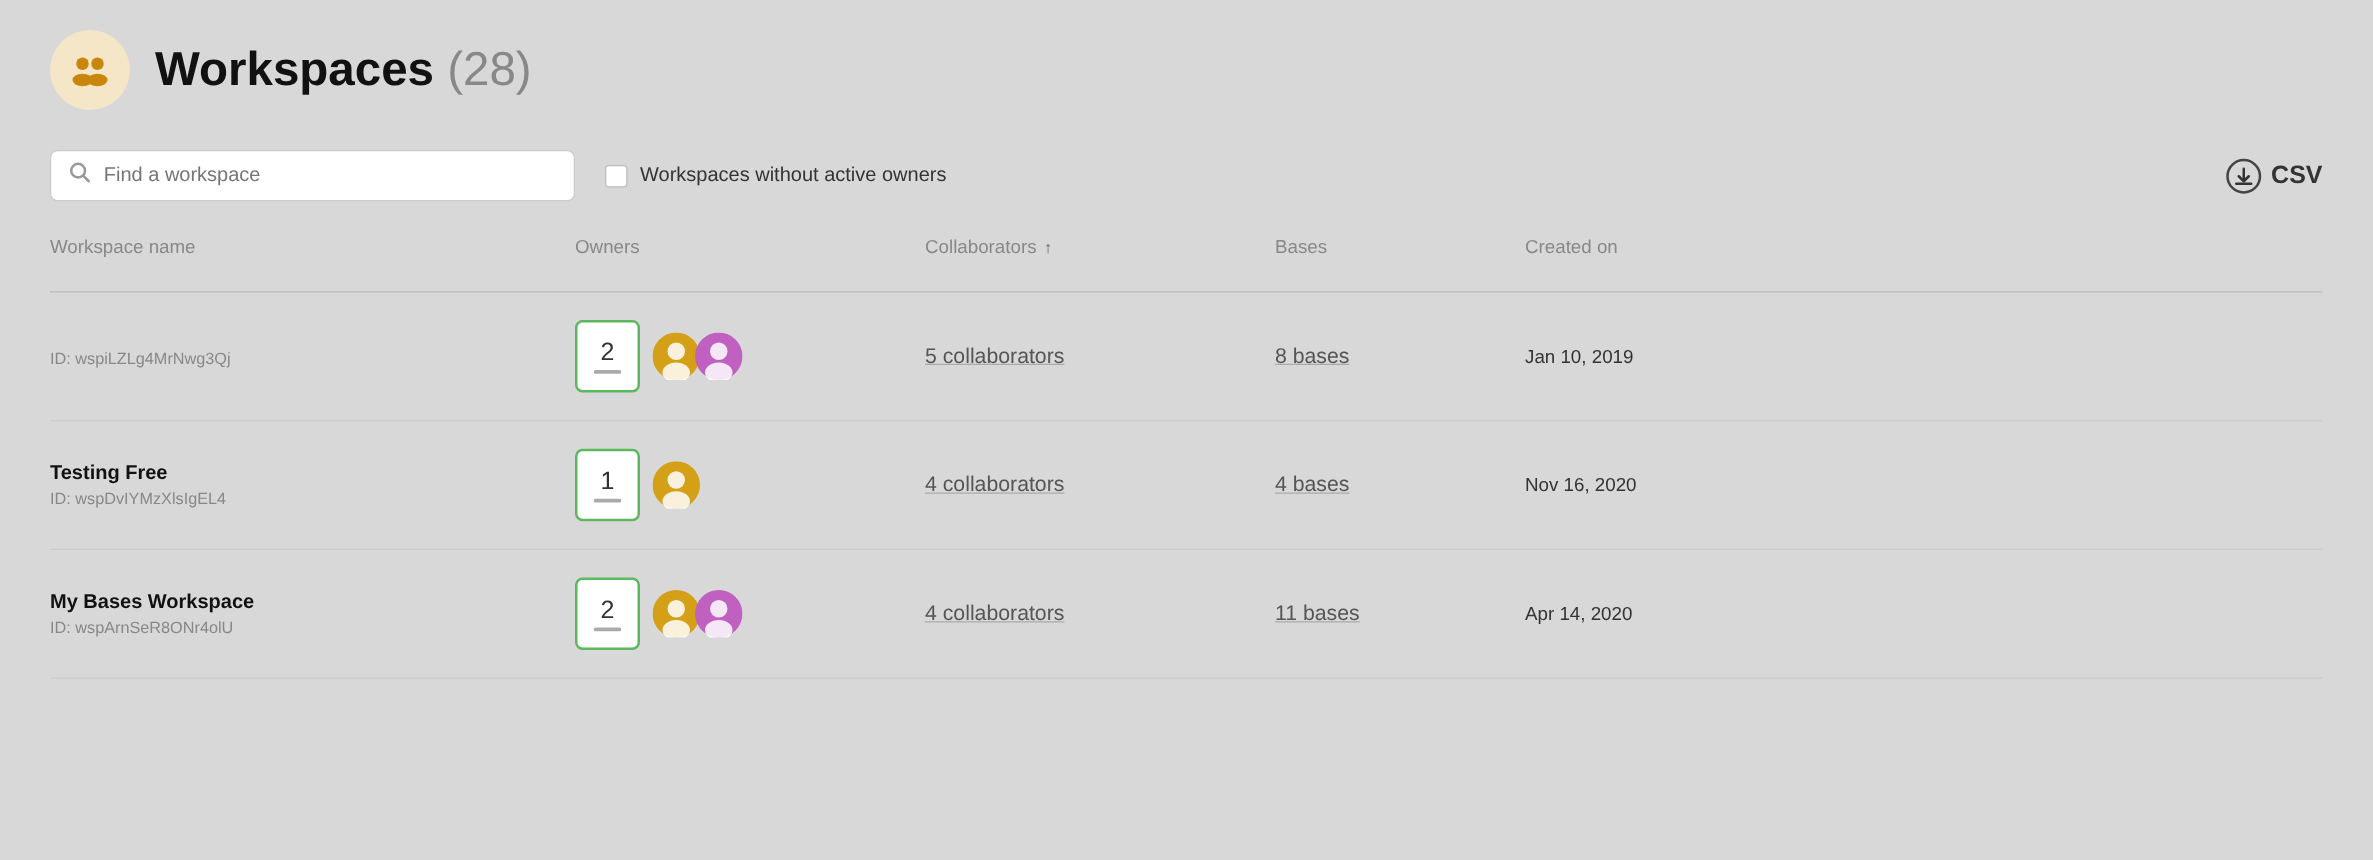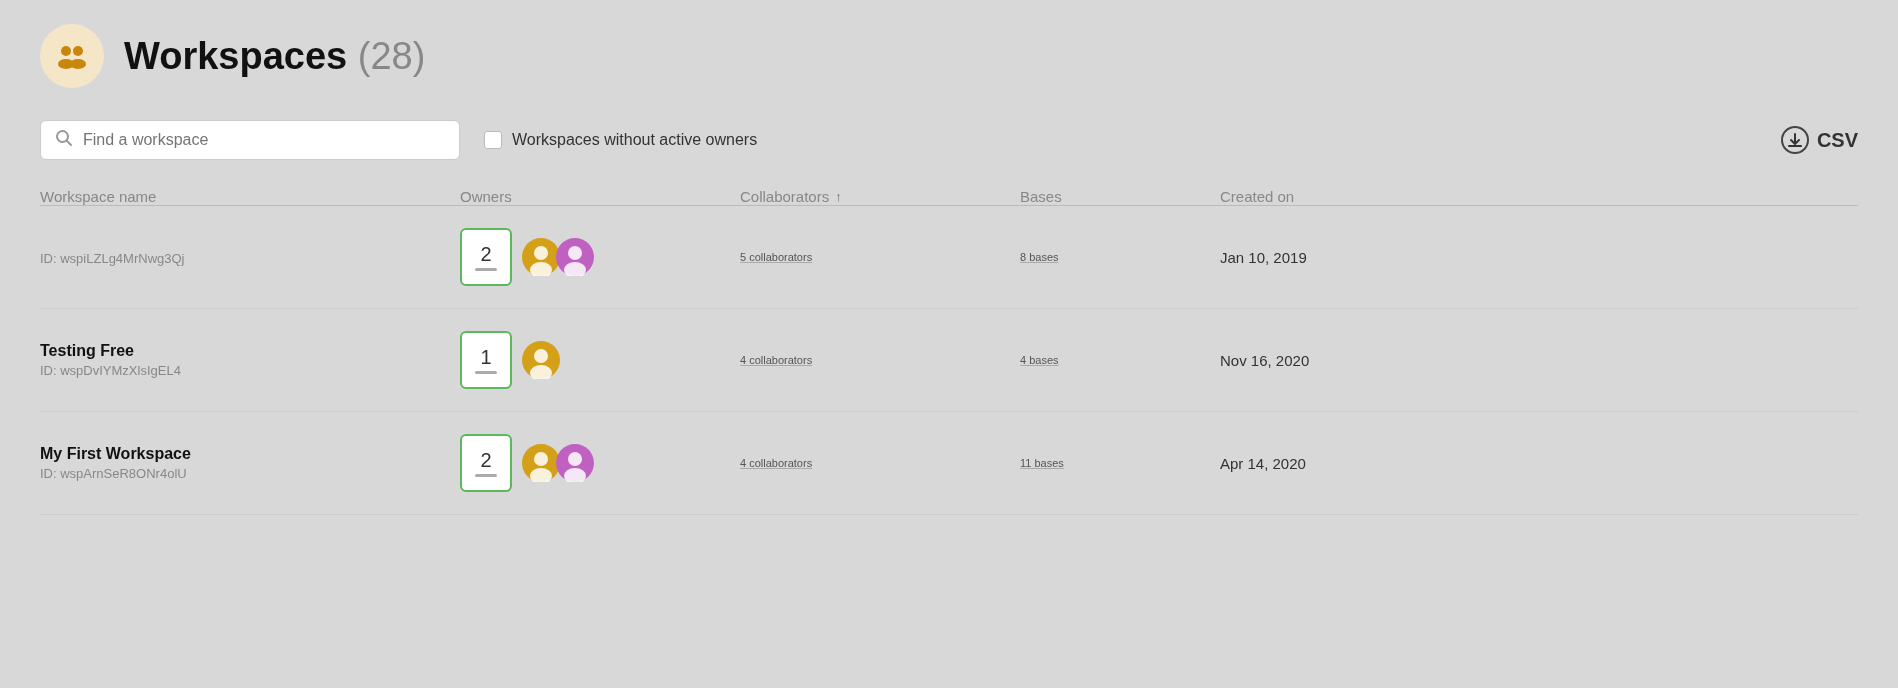--- a/index.html
+++ b/index.html
@@ -115,21 +115,21 @@
       font-size: 14px;
     }
 
     
     .table-wrap {
       width: 100%;
     }
     .table-header {
       display: grid;
       grid-template-columns: 420px 280px 280px 200px 1fr;
-      padding: 0 0 0 0;
+      padding: 0 0 27px 0;
       border-bottom: 1.5px solid #bbb;
       margin-bottom: 0;
     }
     .table-header-cell {
       font-size: 15px;
       color: #888;
       font-weight: 400;
       display: flex;
       align-items: center;
       gap: 6px;
@@ -200,21 +200,21 @@
       display: flex;
       align-items: center;
       justify-content: center;
       margin-left: -4px;
     }
     .avatar:first-child { margin-left: 0; }
     .avatar svg { width: 38px; height: 38px; }
 
     
     .link-cell {
-      font-size: 11px;
+      font-size: 17px;
       color: #555;
       text-decoration: underline;
       text-decoration-color: #aaa;
       cursor: pointer;
     }
     .created-cell {
       font-size: 15px;
       color: #333;
     }
   </style>
@@ -336,21 +336,21 @@
   </svg>
               </span>
             </div>
     </div>
     <div class="link-cell">4 collaborators</div>
     <div class="link-cell">4 bases</div>
     <div class="created-cell">Nov 16, 2020</div>
   </div>
         <div class="table-row">
     <div>
-      <div class="workspace-name">My First Workspace</div>
+      <div class="workspace-name">My Bases Workspace</div>
       <div class="workspace-id">ID: wspArnSeR8ONr4olU</div>
     </div>
     <div class="owners-cell">
       <div class="owner-count-box">
         <span class="owner-count-num">2</span>
         <div class="owner-count-bar"></div>
       </div>
       <div class="avatar-stack">
               <span class="avatar">
                 <svg viewBox="0 0 38 38" width="38" height="38" xmlns="http://www.w3.org/2000/svg">

